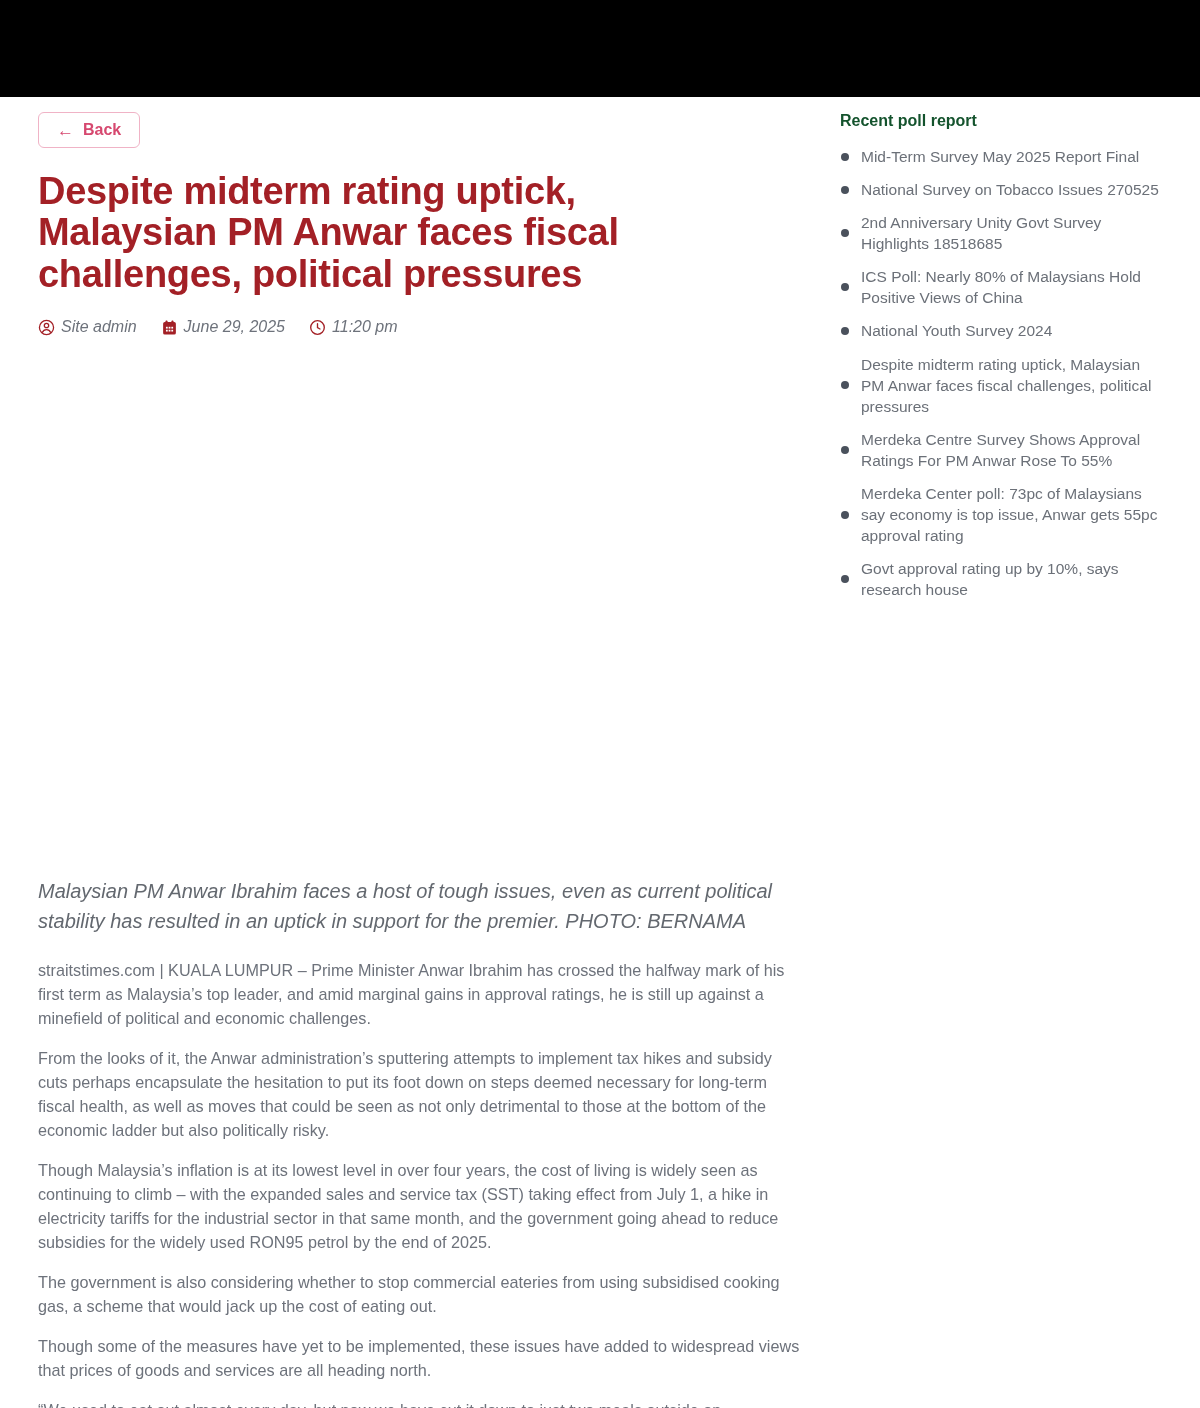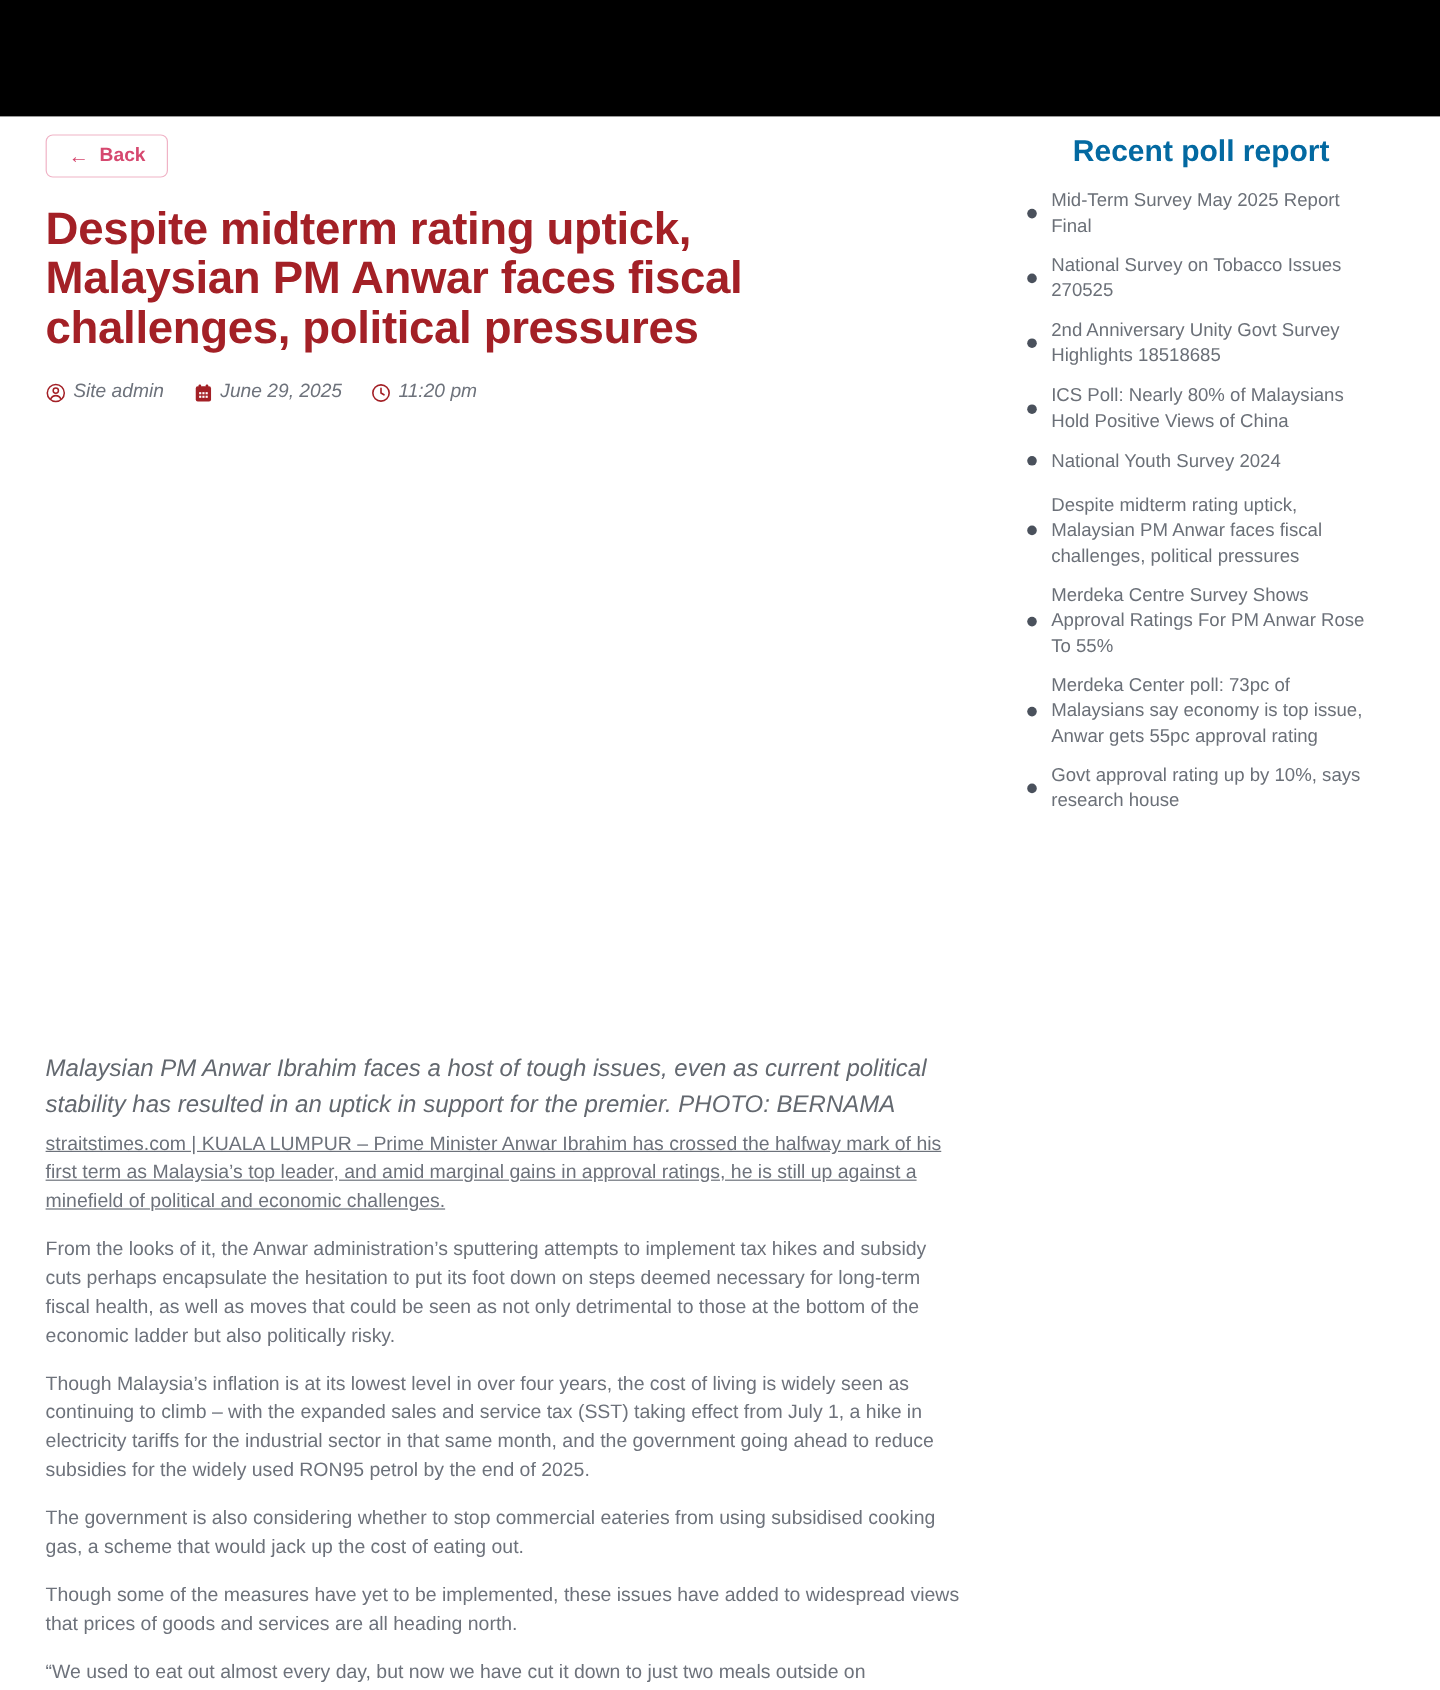--- a/index.html
+++ b/index.html
@@ -72,33 +72,33 @@
     font-size: 20px;
     line-height: 1.5;
     color: #63686f;
   }
   .body-p {
     margin: 16px 0 0 0;
     font-size: 16.2px;
     line-height: 24px;
     color: #6d727b;
   }
-  .body-p.first { margin-top: 5px; text-decoration: underline; }
+  .body-p.first { margin-top: 22px; }
   
   .side-title {
     margin: 0 0 16px 0;
-    text-align: center;
-    font-size: 25px;
+    text-align: left;
+    font-size: 16px;
     font-weight: 700;
-    color: #0369a1;
+    color: #14532d;
   }
   .side-title.news { margin-top: 26px; }
   .side-list {
     list-style: none;
-    margin: 16px;
+    margin: 1px;
     padding: 0;
   }
   .side-item {
     display: flex;
     align-items: center;
     gap: 12px;
     margin-bottom: 12px;
     font-size: 15.5px;
     line-height: 1.36;
     color: #6b7078;

